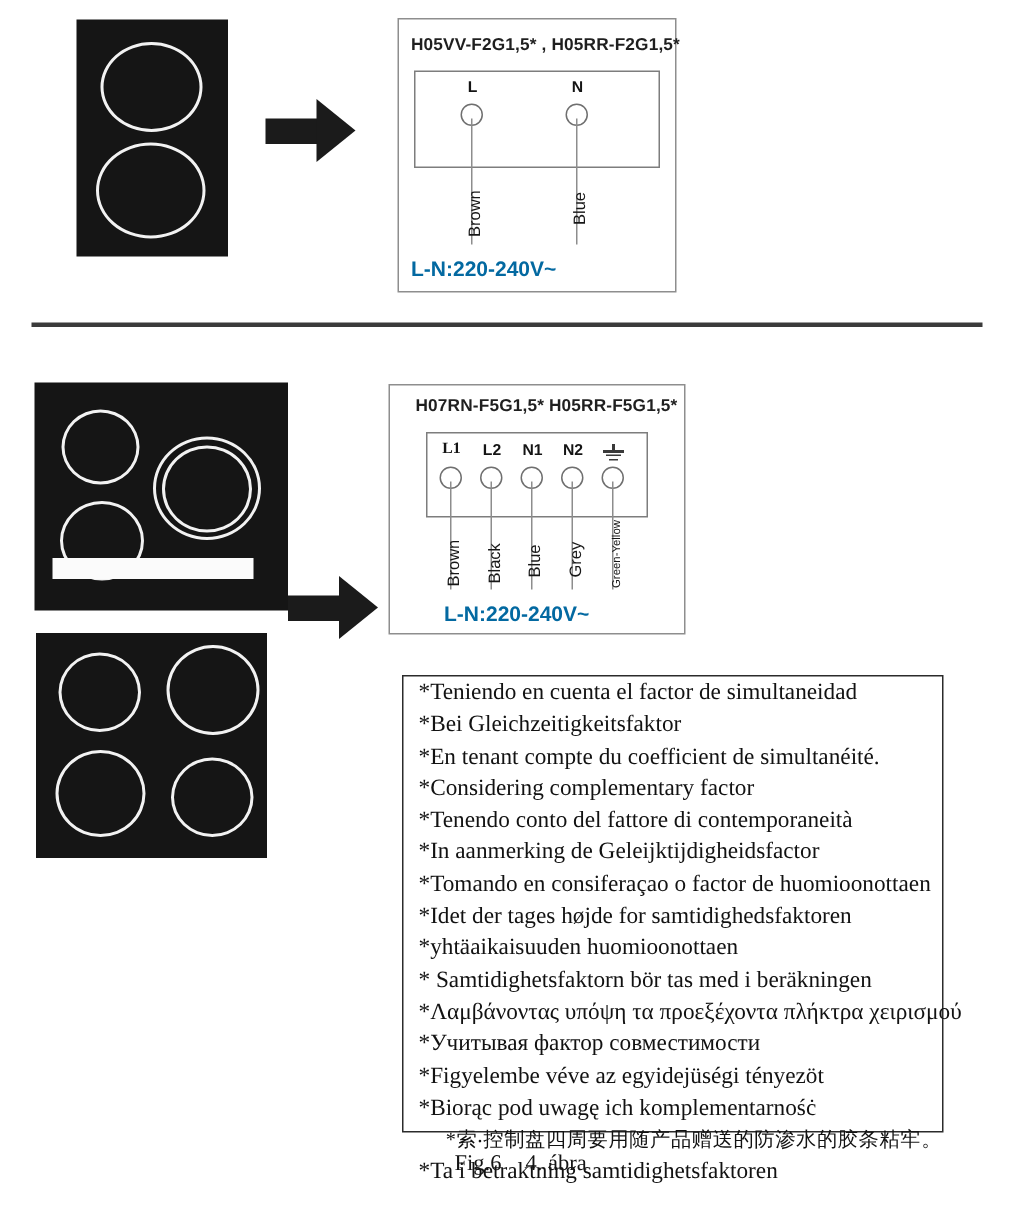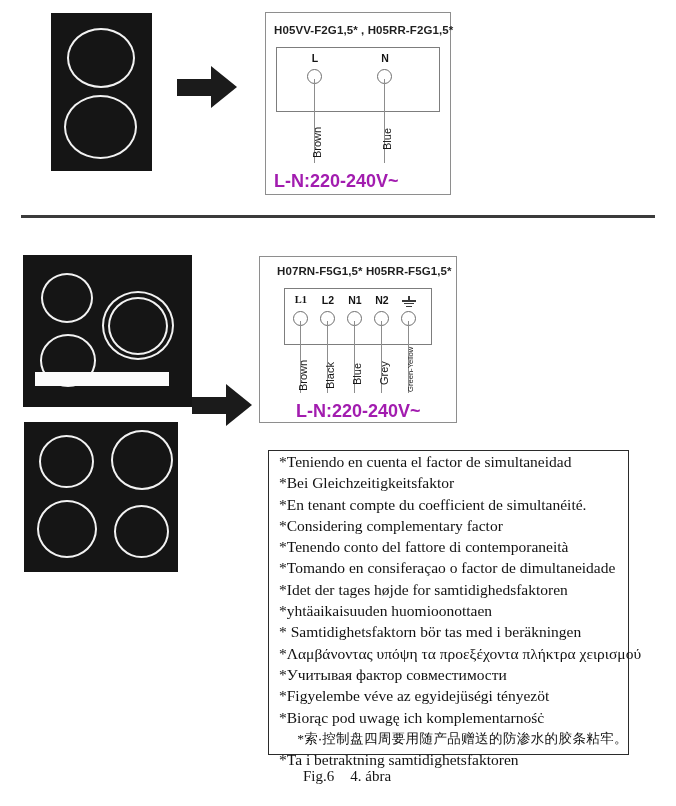--- a/index.html
+++ b/index.html
@@ -30,21 +30,21 @@
   .panel-title{position:absolute;font-size:11.5px;font-weight:700;letter-spacing:.1px;
                color:#1f1f1f;white-space:nowrap;}
   .termbox{position:absolute;border:1.2px solid #7d7d7d;box-sizing:border-box;background:#fff;}
   .term-label{position:absolute;font-size:10.5px;font-weight:700;color:#141414;text-align:center;}
   .term-dot{position:absolute;width:15px;height:15px;border-radius:50%;
             border:1.3px solid #6f6f6f;box-sizing:border-box;background:#fff;}
   .wire{position:absolute;background:#8d8d8d;width:1.4px;}
   .wire-label{position:absolute;font-size:11px;color:#171717;
               transform-origin:0 0;transform:rotate(-90deg);white-space:nowrap;}
   .wire-label.small{font-size:7.6px;}
-  .volt{position:absolute;font-size:18px;font-weight:700;color:#a21caf;white-space:nowrap;}
+  .volt{position:absolute;font-size:14px;font-weight:700;color:#0369a1;white-space:nowrap;}
 
   
   .gnd{position:absolute;}
   .gnd i{position:absolute;background:#3a3a3a;display:block;}
 
   
   .notebox{position:absolute;border:1.6px solid #2b2b2b;background:#fff;box-sizing:border-box;}
   .notebox ul{list-style:none;margin:0;padding:0;}
   .notebox li{
     font-family:"Liberation Serif", serif;
@@ -149,21 +149,22 @@
 
 <div class="volt" style="left:296px;top:401px;">L-N:220-240V~</div>
 
 <div class="notebox" style="left:268px;top:450px;width:361px;height:305px;">
   <ul>
     <li>*Teniendo en cuenta el factor de simultaneidad</li>
     <li>*Bei Gleichzeitigkeitsfaktor</li>
     <li>*En tenant compte du coefficient de simultanéité.</li>
     <li>*Considering complementary factor</li>
     <li>*Tenendo conto del fattore di contemporaneità</li>
-    <li>*Tomando en consiferaçao o factor de dimultaneidade</li>
+    <li>*In aanmerking de Geleijktijdigheidsfactor</li>
+    <li>*Tomando en consiferaçao o factor de huomioonottaen</li>
     <li>*Idet der tages højde for samtidighedsfaktoren</li>
     <li>*yhtäaikaisuuden huomioonottaen</li>
     <li>* Samtidighetsfaktorn bör tas med i beräkningen</li>
     <li>*Λαμβάνοντας υπόψη τα προεξέχοντα πλήκτρα χειρισμού</li>
     <li>*Учитывая фактор совместимости</li>
     <li>*Figyelembe véve az egyidejüségi tényezöt</li>
     <li>*Biorąc pod uwagę ich komplementarnośċ</li>
     <li class="cjk">*索‧控制盘四周要用随产品赠送的防渗水的胶条粘牢。</li>
     <li>*Ta i betraktning samtidighetsfaktoren</li>
   </ul>

